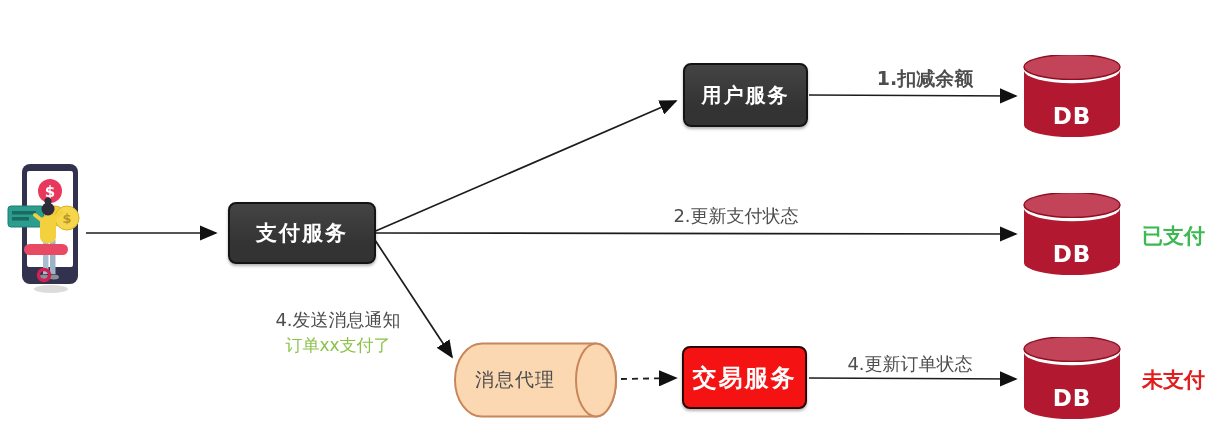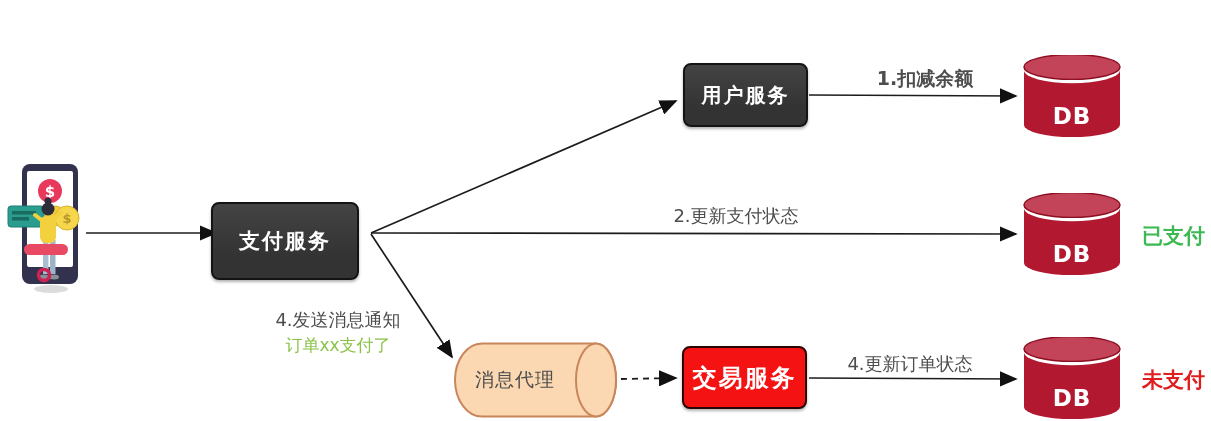--- a/index.html
+++ b/index.html
@@ -82,21 +82,21 @@
     <ellipse cx="48" cy="117" rx="5" ry="2.5" fill="#8a8f98"></ellipse>
     <path d="M 38 62 L 29 55" stroke="#f3d03e" stroke-width="4" stroke-linecap="round"></path>
     <path d="M 47 60 L 55 52" stroke="#f3d03e" stroke-width="4" stroke-linecap="round"></path>
     <rect x="34" y="56" width="16" height="27" rx="6" fill="#f3d03e"></rect>
     <circle cx="42" cy="49" r="6.5" fill="#2c2c3a"></circle>
     <circle cx="42" cy="41" r="3.5" fill="#2c2c3a"></circle>
     <rect x="18" y="84" width="44" height="11" rx="5.5" fill="#e84a63"></rect>
     <circle cx="38" cy="115" r="5.5" fill="none" stroke="#cf2152" stroke-width="3.5"></circle>
   </svg>
 
-  <div class="node dark" style="left:211px;top:202px;width:148px;height:78px;">
+  <div class="node dark" style="left:228px;top:202px;width:148px;height:62px;">
     <span>支付服务</span>
   </div>
 
   <div class="node dark" style="left:683px;top:63px;width:125px;height:64px;font-size:20px;">
     <span>用户服务</span>
   </div>
 
   <div class="node red" style="left:682px;top:346px;width:125px;height:63px;font-size:24px;">
     <span>交易服务</span>
   </div>

